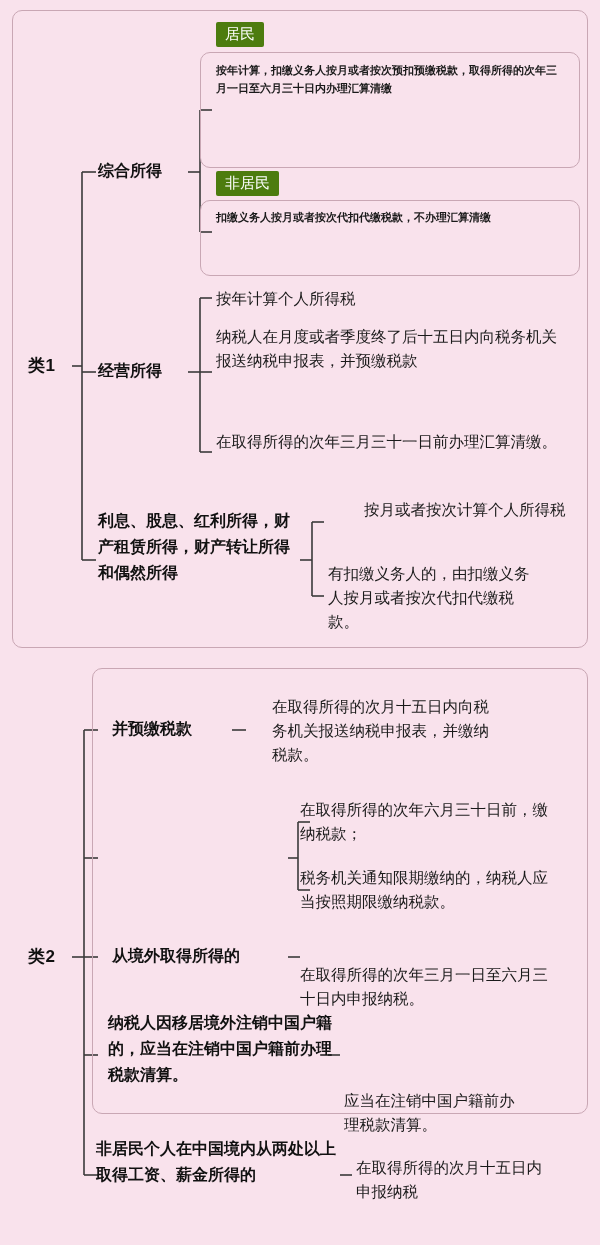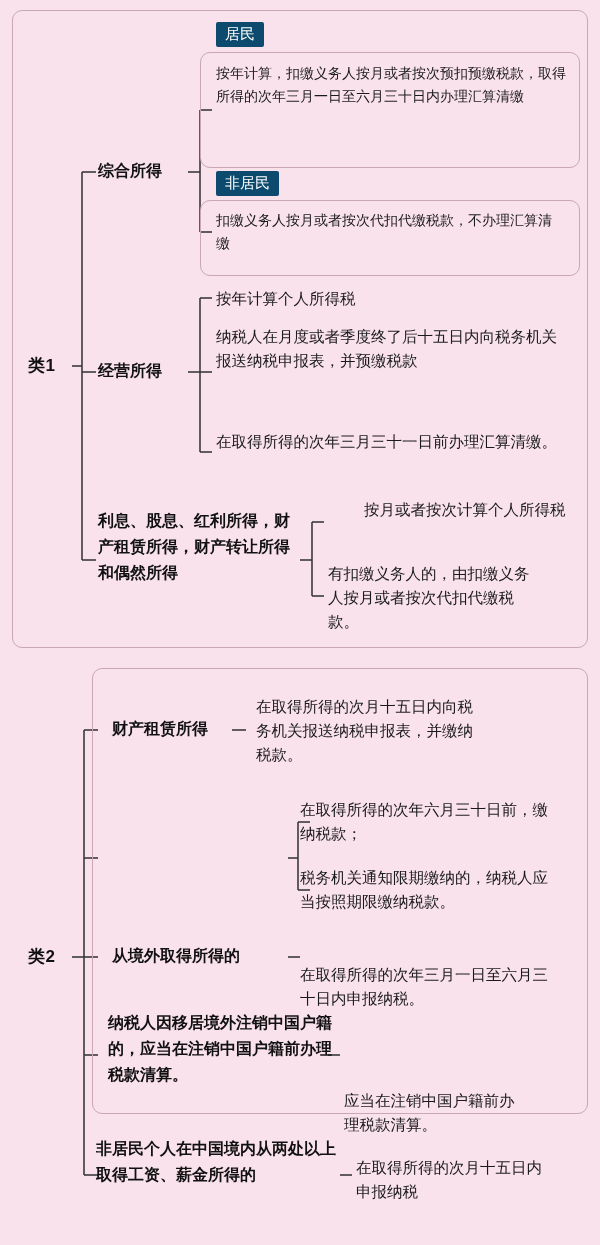--- a/index.html
+++ b/index.html
@@ -53,41 +53,42 @@
   .box {
     position: absolute;
     box-sizing: border-box;
     border: 1.5px solid #c9a7b4;
     border-radius: 10px;
     background: transparent;
   }
   
   .tag {
     position: absolute;
-    background: #0c4a6e;
+    background: #4d7c0f;
     color: #fff;
     font-size: 15px;
     font-weight: normal;
     padding: 3px 9px 4px 9px;
     border-radius: 2px;
     line-height: 1.2;
     z-index: 3;
     font-family: Liberation Serif, serif;
   }
   .tagbox {
     position: absolute;
     box-sizing: border-box;
     border: 1.5px solid #c9a7b4;
     border-radius: 10px;
   }
   .tagtext {
     position: absolute;
-    font-size: 14px;
+    font-size: 11px;
     line-height: 1.62;
     color: #1a1a1a;
+    font-weight: bold;
   }
 </style>
 </head>
 <body>
 
 <div class="canvas">
 
   <svg class="svg-layer" viewBox="0 0 600 1245">
     <g stroke="#3a3a3a" stroke-width="1.6" fill="none">
 
@@ -157,22 +158,22 @@
   <div class="node leaf" style="left:216px; top:325px; width:352px;">纳税人在月度或者季度终了后十五日内向税务机关报送纳税申报表，并预缴税款</div>
   <div class="node leaf" style="left:216px; top:430px; width:352px;">在取得所得的次年三月三十一日前办理汇算清缴。</div>
 
   <div class="node branch-label" style="left:98px; top:508px; width:200px; line-height:1.62;">利息、股息、红利所得，财产租赁所得，财产转让所得和偶然所得</div>
 
   <div class="node leaf" style="left:328px; top:498px; width:212px;margin-left:36px;">按月或者按次计算个人所得税</div>
   <div class="node leaf" style="left:328px; top:562px; width:212px;">有扣缴义务人的，由扣缴义务人按月或者按次代扣代缴税款。</div>
 
   <div class="node root-label" style="left:28px; top:944px; width:46px;">类2</div>
 
-  <div class="node branch-label" style="left:112px; top:717px; width:120px;">财产租赁所得</div>
-  <div class="node leaf" style="left:256px; top:695px; width:230px;">在取得所得的次月十五日内向税务机关报送纳税申报表，并缴纳税款。</div>
+  <div class="node branch-label" style="left:112px; top:717px; width:120px;">并预缴税款</div>
+  <div class="node leaf" style="left:272px; top:695px; width:230px;">在取得所得的次月十五日内向税务机关报送纳税申报表，并缴纳税款。</div>
 
   <div class="node leaf" style="left:300px; top:798px; width:262px;">在取得所得的次年六月三十日前，缴纳税款；</div>
   <div class="node leaf" style="left:300px; top:866px; width:262px;">税务机关通知限期缴纳的，纳税人应当按照期限缴纳税款。</div>
 
   <div class="node branch-label" style="left:112px; top:944px; width:180px;">从境外取得所得的</div>
   <div class="node leaf" style="left:300px; top:935px; width:250px;margin-top:28px;">在取得所得的次年三月一日至六月三十日内申报纳税。</div>
 
   <div class="node branch-label" style="left:108px; top:1010px; width:226px; line-height:1.62;">纳税人因移居境外注销中国户籍的，应当在注销中国户籍前办理税款清算。</div>
   <div class="node leaf" style="left:344px; top:1065px; width:180px;margin-top:24px;">应当在注销中国户籍前办理税款清算。</div>
 

